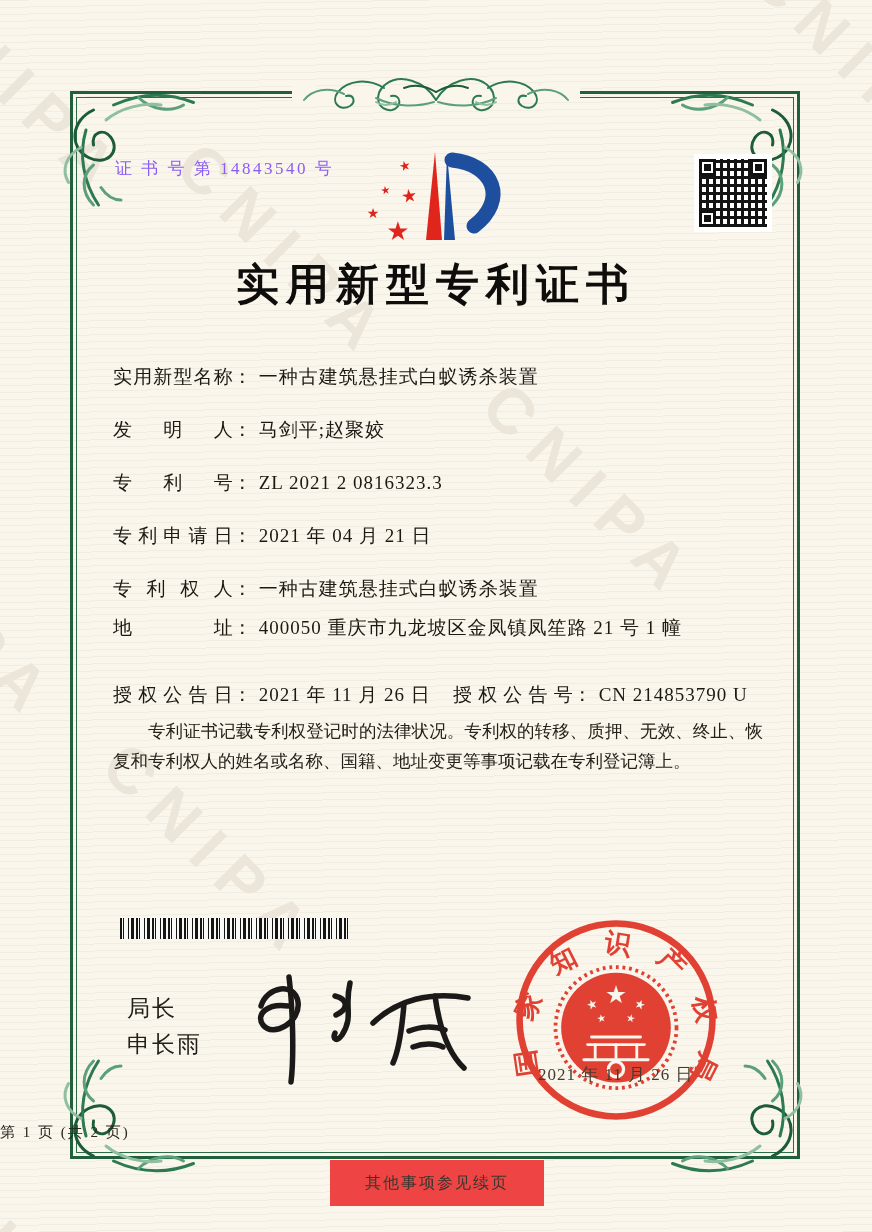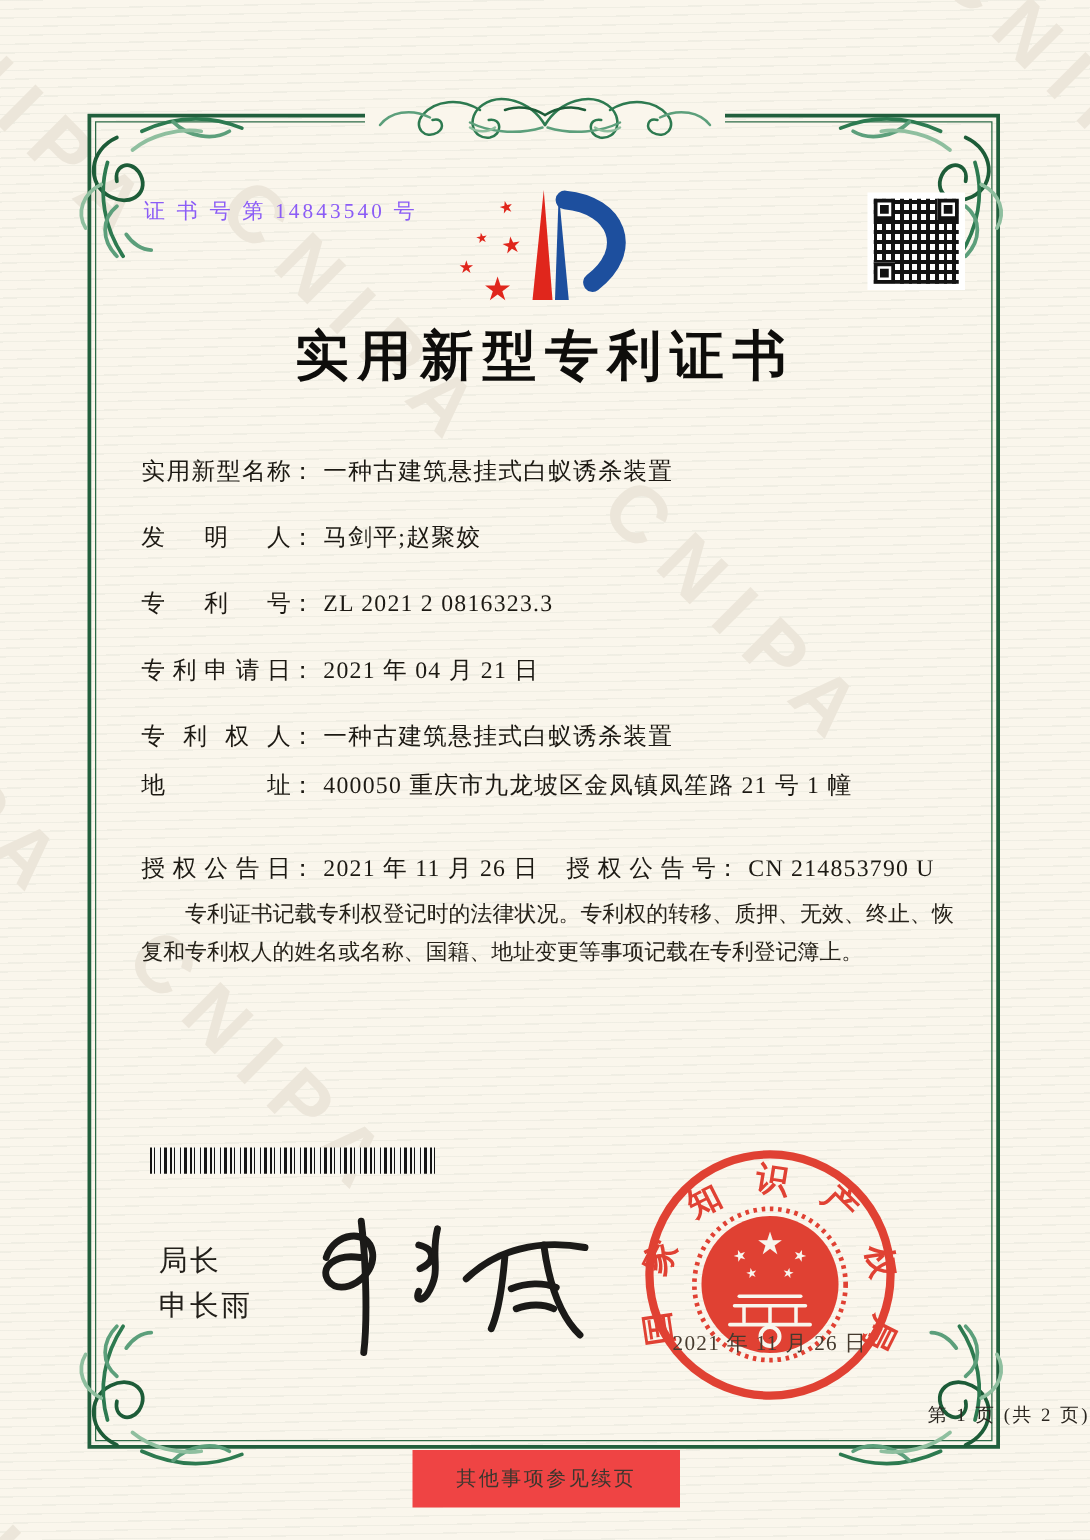--- a/index.html
+++ b/index.html
@@ -49,21 +49,21 @@
   
   .officer{position:absolute;left:127px;font-size:23px;letter-spacing:2px;color:#23201b;
            font-family:Liberation Serif, serif;}
   .o1{top:993px}.o2{top:1029px}
   .signature{position:absolute;left:205px;top:955px;}
   
   .seal{position:absolute;left:512px;top:916px;width:208px;height:208px;opacity:.93;}
   .seal-date{position:absolute;left:538px;top:1063px;width:170px;font-size:17px;letter-spacing:1px;
              color:#453a2e;white-space:nowrap;z-index:8;}
   
-  .page-info{position:absolute;left:0;top:1123px;width:872px;text-align:right;font-size:15px;
+  .page-info{position:absolute;left:0;top:1123px;width:872px;text-align:left;font-size:15px;
              letter-spacing:2px;color:#2a2620;}
   .cont-box{position:absolute;left:330px;top:1160px;width:214px;height:46px;background:#ef4444;
             display:flex;align-items:center;justify-content:center;font-size:16px;letter-spacing:2px;color:#3a362e;}
   .orn{position:absolute;}
 </style>
 </head>
 <body>
 
 <div class="paper"></div>
 <div class="texture"></div>

